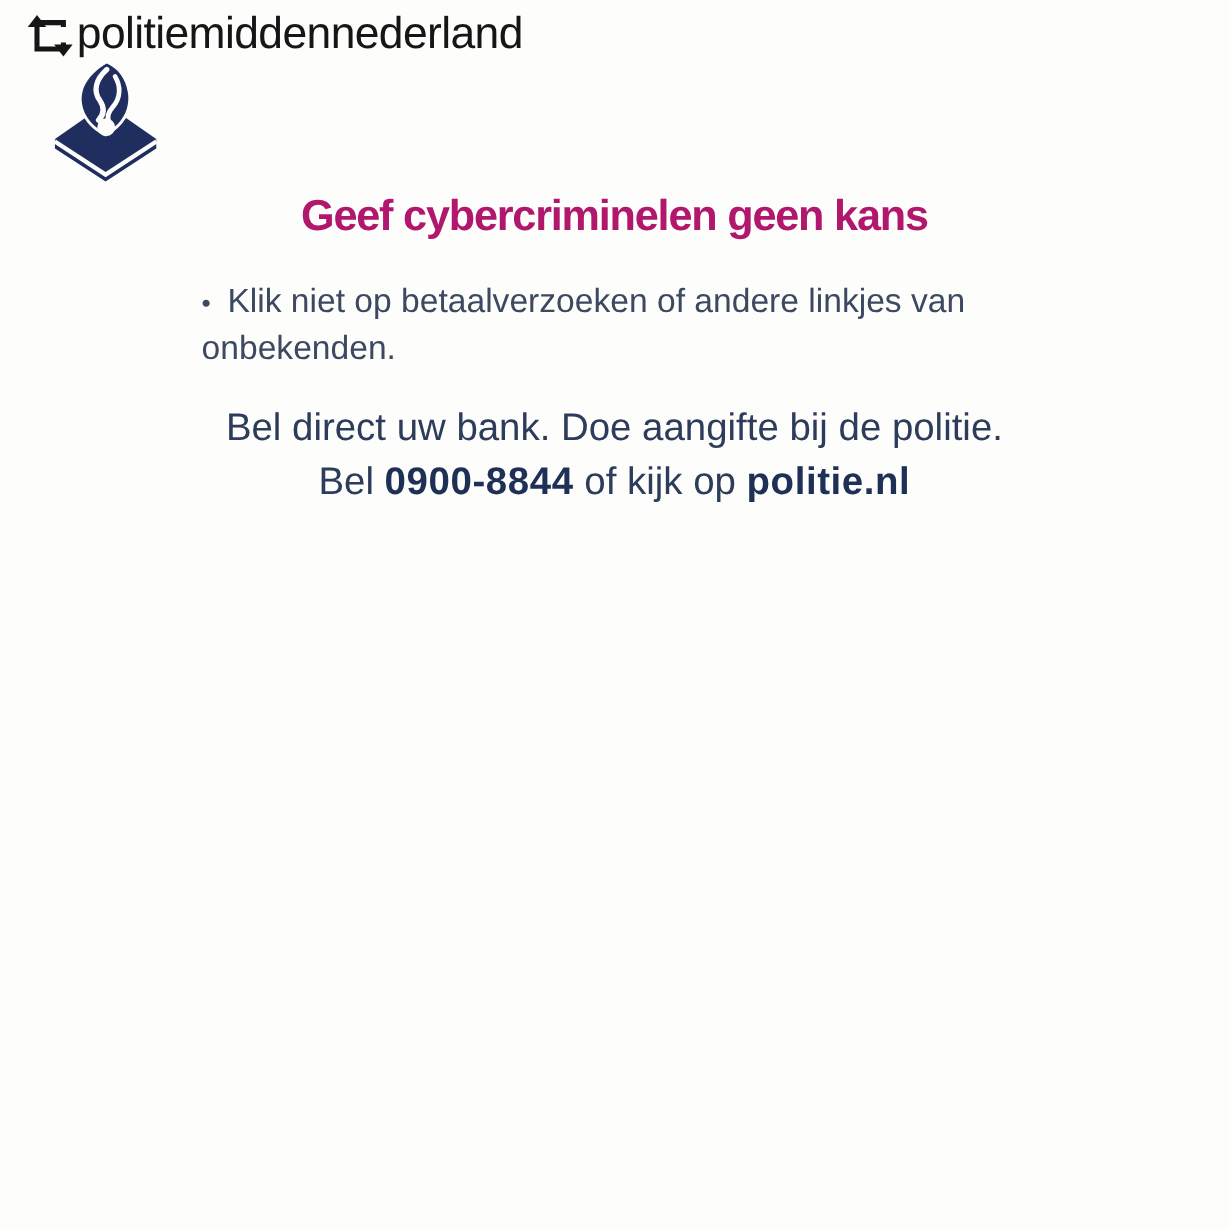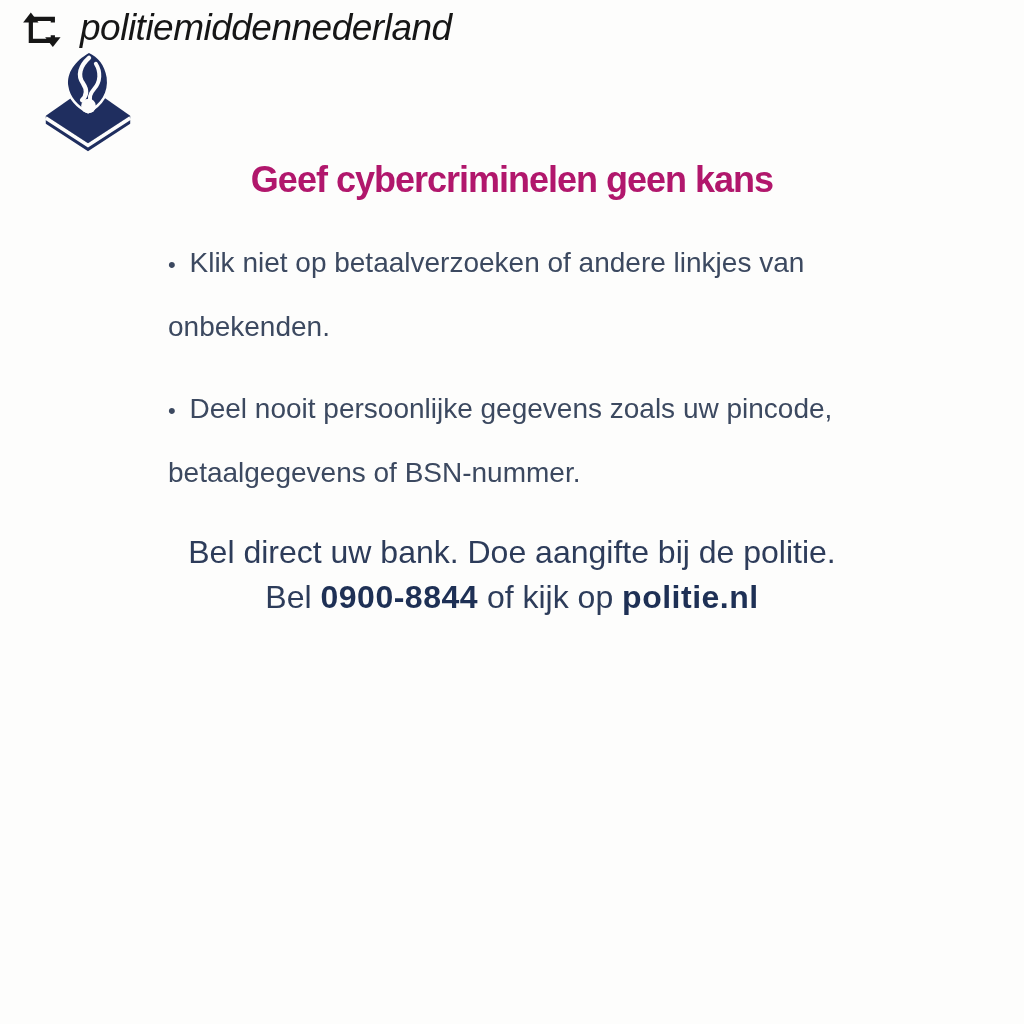--- a/index.html
+++ b/index.html
@@ -12,22 +12,20 @@
     font-family: "Liberation Sans", sans-serif;
     overflow: hidden;
   }
   
   .repost-row {
     position: absolute;
     top: 6px;
     left: 16px;
     display: flex;
     align-items: center;
-    gap: 16px;
-    font-style: italic;
   }
   .repost-row svg { display: block; }
   .username {
     font-size: 37px;
     font-weight: 400;
     color: #161616;
     letter-spacing: -0.5px;
   }
   
   .logo-wrap {
@@ -52,21 +50,21 @@
     line-height: 48px;
     font-weight: 700;
     color: #b1176c;
     letter-spacing: -1px;
   }
   .bullets {
     list-style: none;
     margin: 0;
     padding: 0 0 0 26px;
     font-size: 28px;
-    line-height: 62px;
+    line-height: 37px;
   }
   .bullets li { margin: 0 0 20px 0; }
   .marker {
     font-size: 22px;
     margin-right: 6px;
   }
   .victim-heading {
     margin-top: 24px;
     text-align: center;
     font-size: 46px;
@@ -124,21 +122,20 @@
       <circle cx="55.5" cy="56" r="7.5" fill="#fdfdfc"></circle>
     </svg>
   </div>
 
   <div class="content">
 
     <h1 class="title">Geef cybercriminelen geen kans</h1>
 
     <ul class="bullets">
       <li><span class="marker">•</span> <span>Klik niet op betaalverzoeken of andere linkjes van onbekenden.</span></li>
-      <li><span class="marker">•</span> <span>Deel nooit persoonlijke gegevens zoals uw pincode, betaalgegevens of BSN-nummer.</span></li>
     </ul>
 
 
     <div class="footer">
       <div>Bel direct uw bank. Doe aangifte bij de politie.</div>
       <div><span>Bel </span><b>0900-8844</b><span> of kijk op </span><b>politie.nl</b></div>
     </div>
 
   </div>
 

